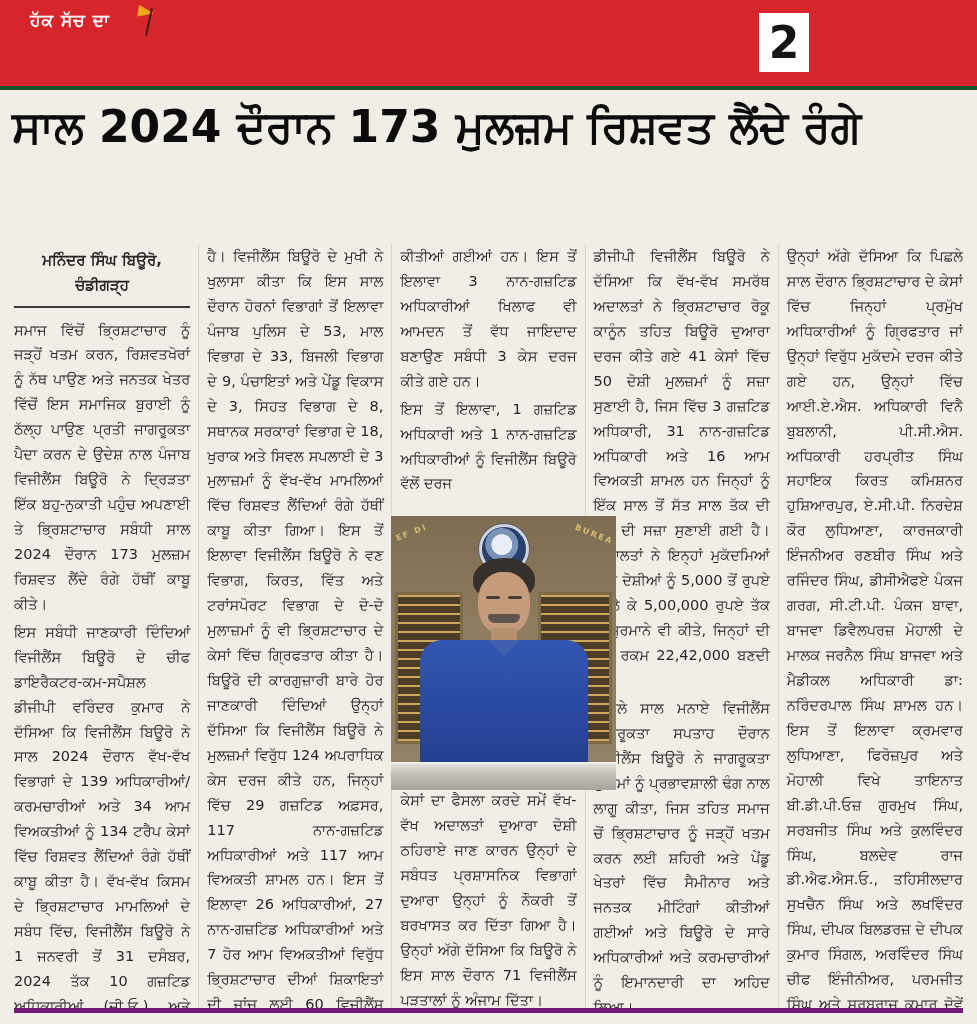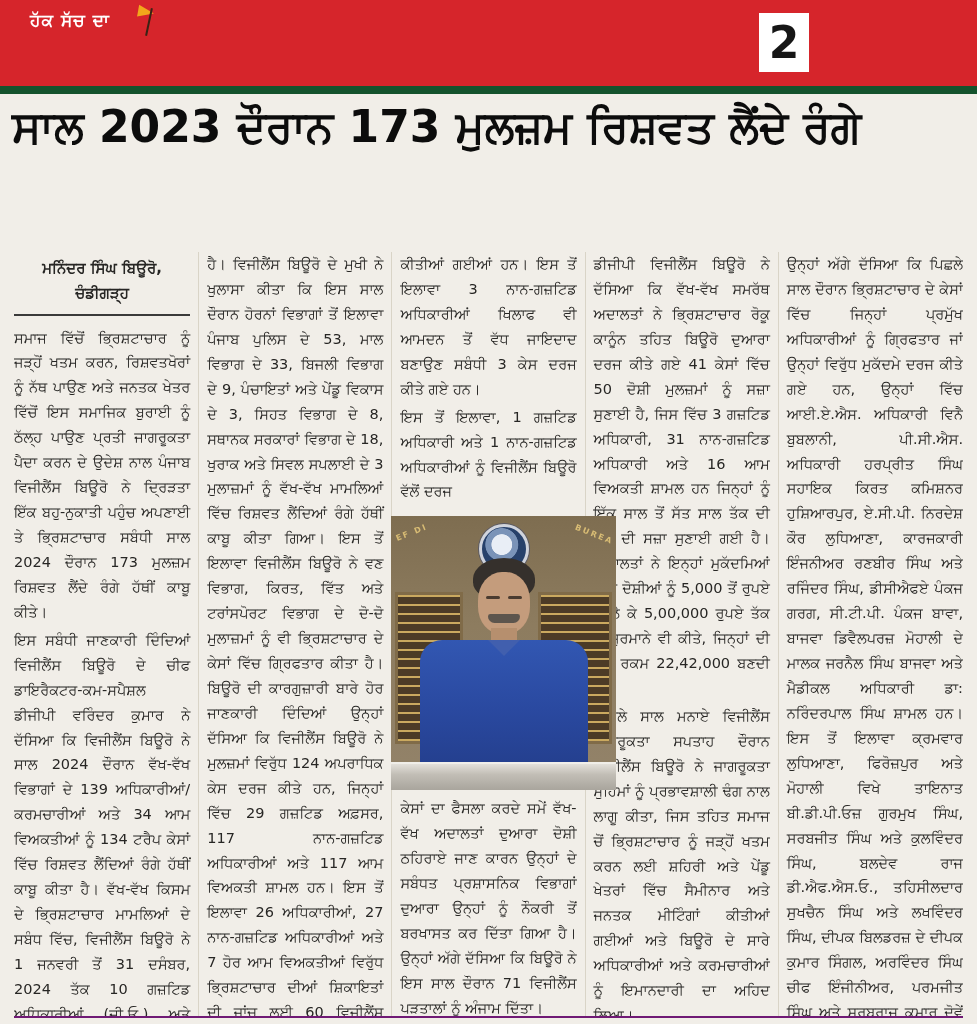--- a/index.html
+++ b/index.html
@@ -8,21 +8,21 @@
     background:#e8e5df;
     font-family:"DejaVu Sans","Liberation Sans",sans-serif;
   }
   .page{
     position:relative;width:977px;height:1024px;
     background:#f1eee8;
   }
   
   .masthead{
     position:absolute;left:0;top:0;width:977px;height:86px;
-    background:#d6252b;border-bottom:8px solid #14532d;
+    background:#d6252b;border-bottom:4px solid #14532d;
   }
   .masthead-tagline{
     position:absolute;left:30px;top:10px;
     color:#ffffff;font-weight:bold;font-size:17px;letter-spacing:1px;
   }
   .flag-icon{
     position:absolute;left:138px;top:6px;width:22px;height:30px;
   }
   .flag-icon .pole{
     position:absolute;left:10px;top:2px;width:2px;height:28px;
@@ -47,22 +47,22 @@
   }
   
   .headline{
     position:absolute;left:12px;top:92px;width:953px;height:152px;
     color:#0c0c0c;font-weight:bold;font-size:44px;line-height:1.58;
     letter-spacing:0px;white-space:nowrap;
   }
   .headline .hl-line{display:block;}
   
   .article-body{
-    position:absolute;left:14px;top:252px;width:949px;height:764px;
-    display:flex;border-bottom:2px solid #701a75;align-items:flex-end;
+    position:absolute;left:14px;top:244px;width:949px;height:764px;
+    display:flex;border-bottom:5px solid #701a75;align-items:flex-end;
   }
   .col{
     flex:1;min-width:0;padding:0 8px;height:100%;overflow:hidden;
     color:#272624;font-size:14.5px;line-height:1.72;text-align:justify;
   }
   .col:first-child{padding-left:0;}
   .col:last-child{padding-right:0;}
   .col:not(:last-child){border-right:1px solid #d9d4c7;}
   .col p{margin:0 0 3px 0;}
   .byline{
@@ -150,21 +150,21 @@
     <span class="flag-icon">
       <span class="pennant"></span>
       <span class="pole"></span>
     </span>
     <div class="page-number-box">
       <span class="page-number">2</span>
     </div>
   </div>
 
   <div class="headline">
-    <span class="hl-line">ਸਾਲ 2023 ਦੌਰਾਨ 173 ਮੁਲਜ਼ਮ ਰਿਸ਼ਵਤ ਲੈਂਦੇ ਰੰਗੇ</span>
+    <span class="hl-line">ਸਾਲ 2024 ਦੌਰਾਨ 173 ਮੁਲਜ਼ਮ ਰਿਸ਼ਵਤ ਲੈਂਦੇ ਰੰਗੇ</span>
   </div>
 
   <div class="article-body">
 
     <div class="col">
       <div class="byline">
         <div>ਮਨਿੰਦਰ ਸਿੰਘ ਬਿਊਰੋ, ਚੰਡੀਗੜ੍ਹ</div>
       </div>
       <p>ਸਮਾਜ ਵਿੱਚੋਂ ਭ੍ਰਿਸ਼ਟਾਚਾਰ ਨੂੰ ਜੜ੍ਹੋਂ ਖਤਮ ਕਰਨ, ਰਿਸ਼ਵਤਖੋਰਾਂ ਨੂੰ ਨੱਥ ਪਾਉਣ ਅਤੇ ਜਨਤਕ ਖੇਤਰ ਵਿੱਚੋਂ ਇਸ ਸਮਾਜਿਕ ਬੁਰਾਈ ਨੂੰ ਠੱਲ੍ਹ ਪਾਉਣ ਪ੍ਰਤੀ ਜਾਗਰੂਕਤਾ ਪੈਦਾ ਕਰਨ ਦੇ ਉਦੇਸ਼ ਨਾਲ ਪੰਜਾਬ ਵਿਜੀਲੈਂਸ ਬਿਊਰੋ ਨੇ ਦ੍ਰਿੜਤਾ ਇੱਕ ਬਹੁ-ਨੁਕਾਤੀ ਪਹੁੰਚ ਅਪਣਾਈ ਤੇ ਭ੍ਰਿਸ਼ਟਾਚਾਰ ਸਬੰਧੀ ਸਾਲ 2024 ਦੌਰਾਨ 173 ਮੁਲਜ਼ਮ ਰਿਸ਼ਵਤ ਲੈਂਦੇ ਰੰਗੇ ਹੱਥੀਂ ਕਾਬੂ ਕੀਤੇ।</p>
       <p>ਇਸ ਸਬੰਧੀ ਜਾਣਕਾਰੀ ਦਿੰਦਿਆਂ ਵਿਜੀਲੈਂਸ ਬਿਊਰੋ ਦੇ ਚੀਫ ਡਾਇਰੈਕਟਰ-ਕਮ-ਸਪੈਸ਼ਲ ਡੀਜੀਪੀ ਵਰਿੰਦਰ ਕੁਮਾਰ ਨੇ ਦੱਸਿਆ ਕਿ ਵਿਜੀਲੈਂਸ ਬਿਊਰੋ ਨੇ ਸਾਲ 2024 ਦੌਰਾਨ ਵੱਖ-ਵੱਖ ਵਿਭਾਗਾਂ ਦੇ 139 ਅਧਿਕਾਰੀਆਂ/ ਕਰਮਚਾਰੀਆਂ ਅਤੇ 34 ਆਮ ਵਿਅਕਤੀਆਂ ਨੂੰ 134 ਟਰੈਪ ਕੇਸਾਂ ਵਿੱਚ ਰਿਸ਼ਵਤ ਲੈਂਦਿਆਂ ਰੰਗੇ ਹੱਥੀਂ ਕਾਬੂ ਕੀਤਾ ਹੈ। ਵੱਖ-ਵੱਖ ਕਿਸਮ ਦੇ ਭ੍ਰਿਸ਼ਟਾਚਾਰ ਮਾਮਲਿਆਂ ਦੇ ਸਬੰਧ ਵਿੱਚ, ਵਿਜੀਲੈਂਸ ਬਿਊਰੋ ਨੇ 1 ਜਨਵਰੀ ਤੋਂ 31 ਦਸੰਬਰ, 2024 ਤੱਕ 10 ਗਜ਼ਟਿਡ ਅਧਿਕਾਰੀਆਂ (ਜੀ.ਓ.) ਅਤੇ 129 ਨਾਨ-ਗਜ਼ਟਿਡ ਅਧਿਕਾਰੀ (ਐੱਨਜੀਓ) ਨੂੰ ਗ੍ਰਿਫਤਾਰ ਕੀਤਾ</p>

